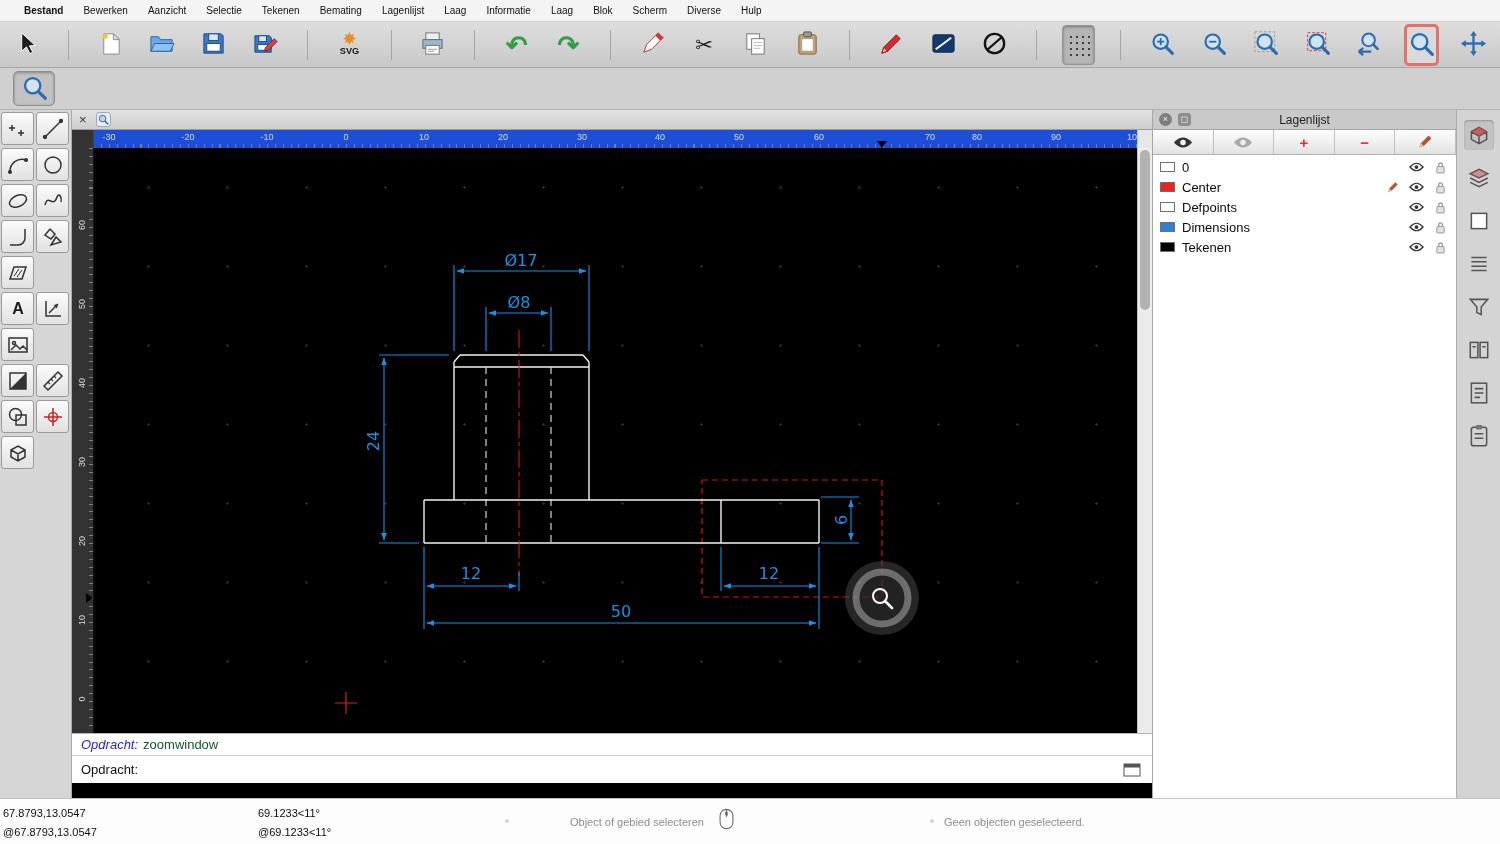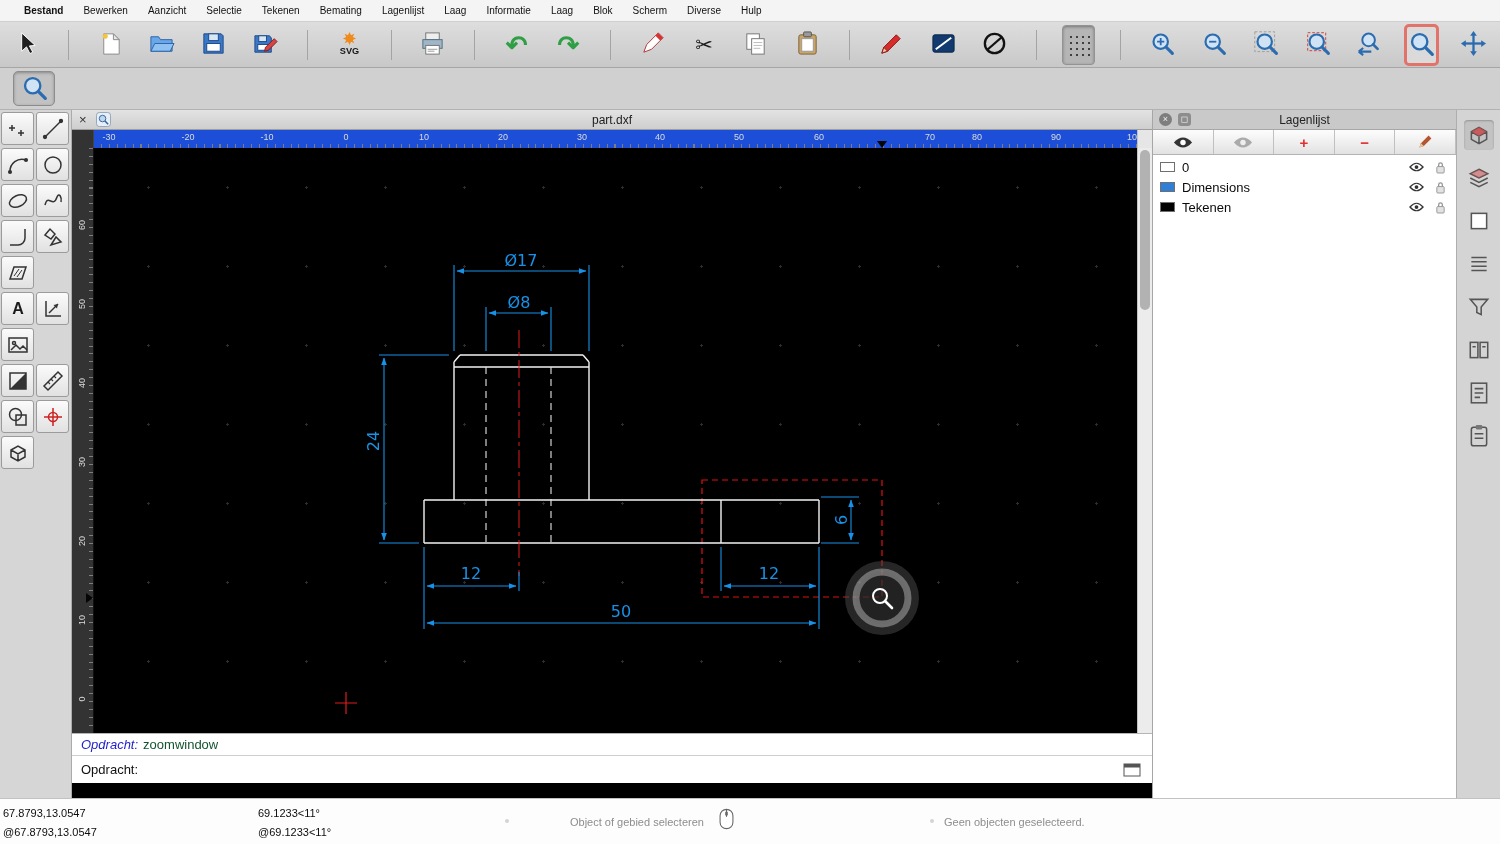--- a/index.html
+++ b/index.html
@@ -418,21 +418,20 @@
     <div class="center">
       <div class="dochead">
         <span class="doc-close">×</span>
         <span>
             <svg class="doc-icon" viewBox="0 0 16 16">
               <rect x="0.5" y="0.5" width="15" height="15" rx="3" fill="#e8eef5" stroke="#8fa3b8"></rect>
               <circle cx="7" cy="7" r="3.5" fill="#bcd7ef" stroke="#35639c"></circle>
               <line x1="9.5" y1="9.5" x2="13" y2="13" stroke="#35639c" stroke-width="1.6"></line>
             </svg>
           </span>
-        <span class="doc-title">part.dxf</span>
       </div>
 
       <div class="rulerrow">
         <div class="corner"></div>
         <div class="hruler">
           <div class="ticks"></div>
           <span class="rlab" style="left:15px">-30</span>
           <span class="rlab" style="left:94px">-20</span>
           <span class="rlab" style="left:173px">-10</span>
           <span class="rlab" style="left:252px">0</span>
@@ -586,20 +585,58 @@
               </svg>
             </button>
           <button class="licon">
               <svg width="11" height="13" viewBox="0 0 12 14">
                 <rect x="2" y="6" width="8" height="7" rx="1" fill="#e2e2e2" stroke="#949494"></rect>
                 <path d="M4,6 V4 a2,2 0 0 1 4,0 V6" fill="none" stroke="#949494" stroke-width="1.4"></path>
               </svg>
             </button>
         </div>
         <div class="lrow">
+          <span class="swatch" style="background: rgb(238, 34, 34);"></span>
+          <span class="lname">Center</span>
+          <span class="licon">
+              <svg width="13" height="13" viewBox="0 0 20 20">
+                <path d="M3,17 l2,-5.5 9.5,-9.5 3.5,3.5 -9.5,9.5 z" fill="#b5552f"></path>
+                <path d="M3,17 l2,-5.5 3.5,3.5 z" fill="#e9c49a"></path>
+              </svg>
+            </span>
+          <button class="licon">
+              <svg width="15" height="10" viewBox="0 0 16 10">
+                <path d="M1,5 Q8,-3 15,5 Q8,13 1,5 Z" fill="none" stroke="#333" stroke-width="1.3"></path>
+                <circle cx="8" cy="5" r="2" fill="#333"></circle>
+              </svg>
+            </button>
+          <button class="licon">
+              <svg width="11" height="13" viewBox="0 0 12 14">
+                <rect x="2" y="6" width="8" height="7" rx="1" fill="#e2e2e2" stroke="#949494"></rect>
+                <path d="M4,6 V4 a2,2 0 0 1 4,0 V6" fill="none" stroke="#949494" stroke-width="1.4"></path>
+              </svg>
+            </button>
+        </div>
+        <div class="lrow">
+          <span class="swatch" style="background: rgb(255, 255, 255);"></span>
+          <span class="lname">Defpoints</span>
+          <button class="licon">
+              <svg width="15" height="10" viewBox="0 0 16 10">
+                <path d="M1,5 Q8,-3 15,5 Q8,13 1,5 Z" fill="none" stroke="#333" stroke-width="1.3"></path>
+                <circle cx="8" cy="5" r="2" fill="#333"></circle>
+              </svg>
+            </button>
+          <button class="licon">
+              <svg width="11" height="13" viewBox="0 0 12 14">
+                <rect x="2" y="6" width="8" height="7" rx="1" fill="#e2e2e2" stroke="#949494"></rect>
+                <path d="M4,6 V4 a2,2 0 0 1 4,0 V6" fill="none" stroke="#949494" stroke-width="1.4"></path>
+              </svg>
+            </button>
+        </div>
+        <div class="lrow">
           <span class="swatch" style="background: rgb(47, 127, 214);"></span>
           <span class="lname">Dimensions</span>
           <button class="licon">
               <svg width="15" height="10" viewBox="0 0 16 10">
                 <path d="M1,5 Q8,-3 15,5 Q8,13 1,5 Z" fill="none" stroke="#333" stroke-width="1.3"></path>
                 <circle cx="8" cy="5" r="2" fill="#333"></circle>
               </svg>
             </button>
           <button class="licon">
               <svg width="11" height="13" viewBox="0 0 12 14">

